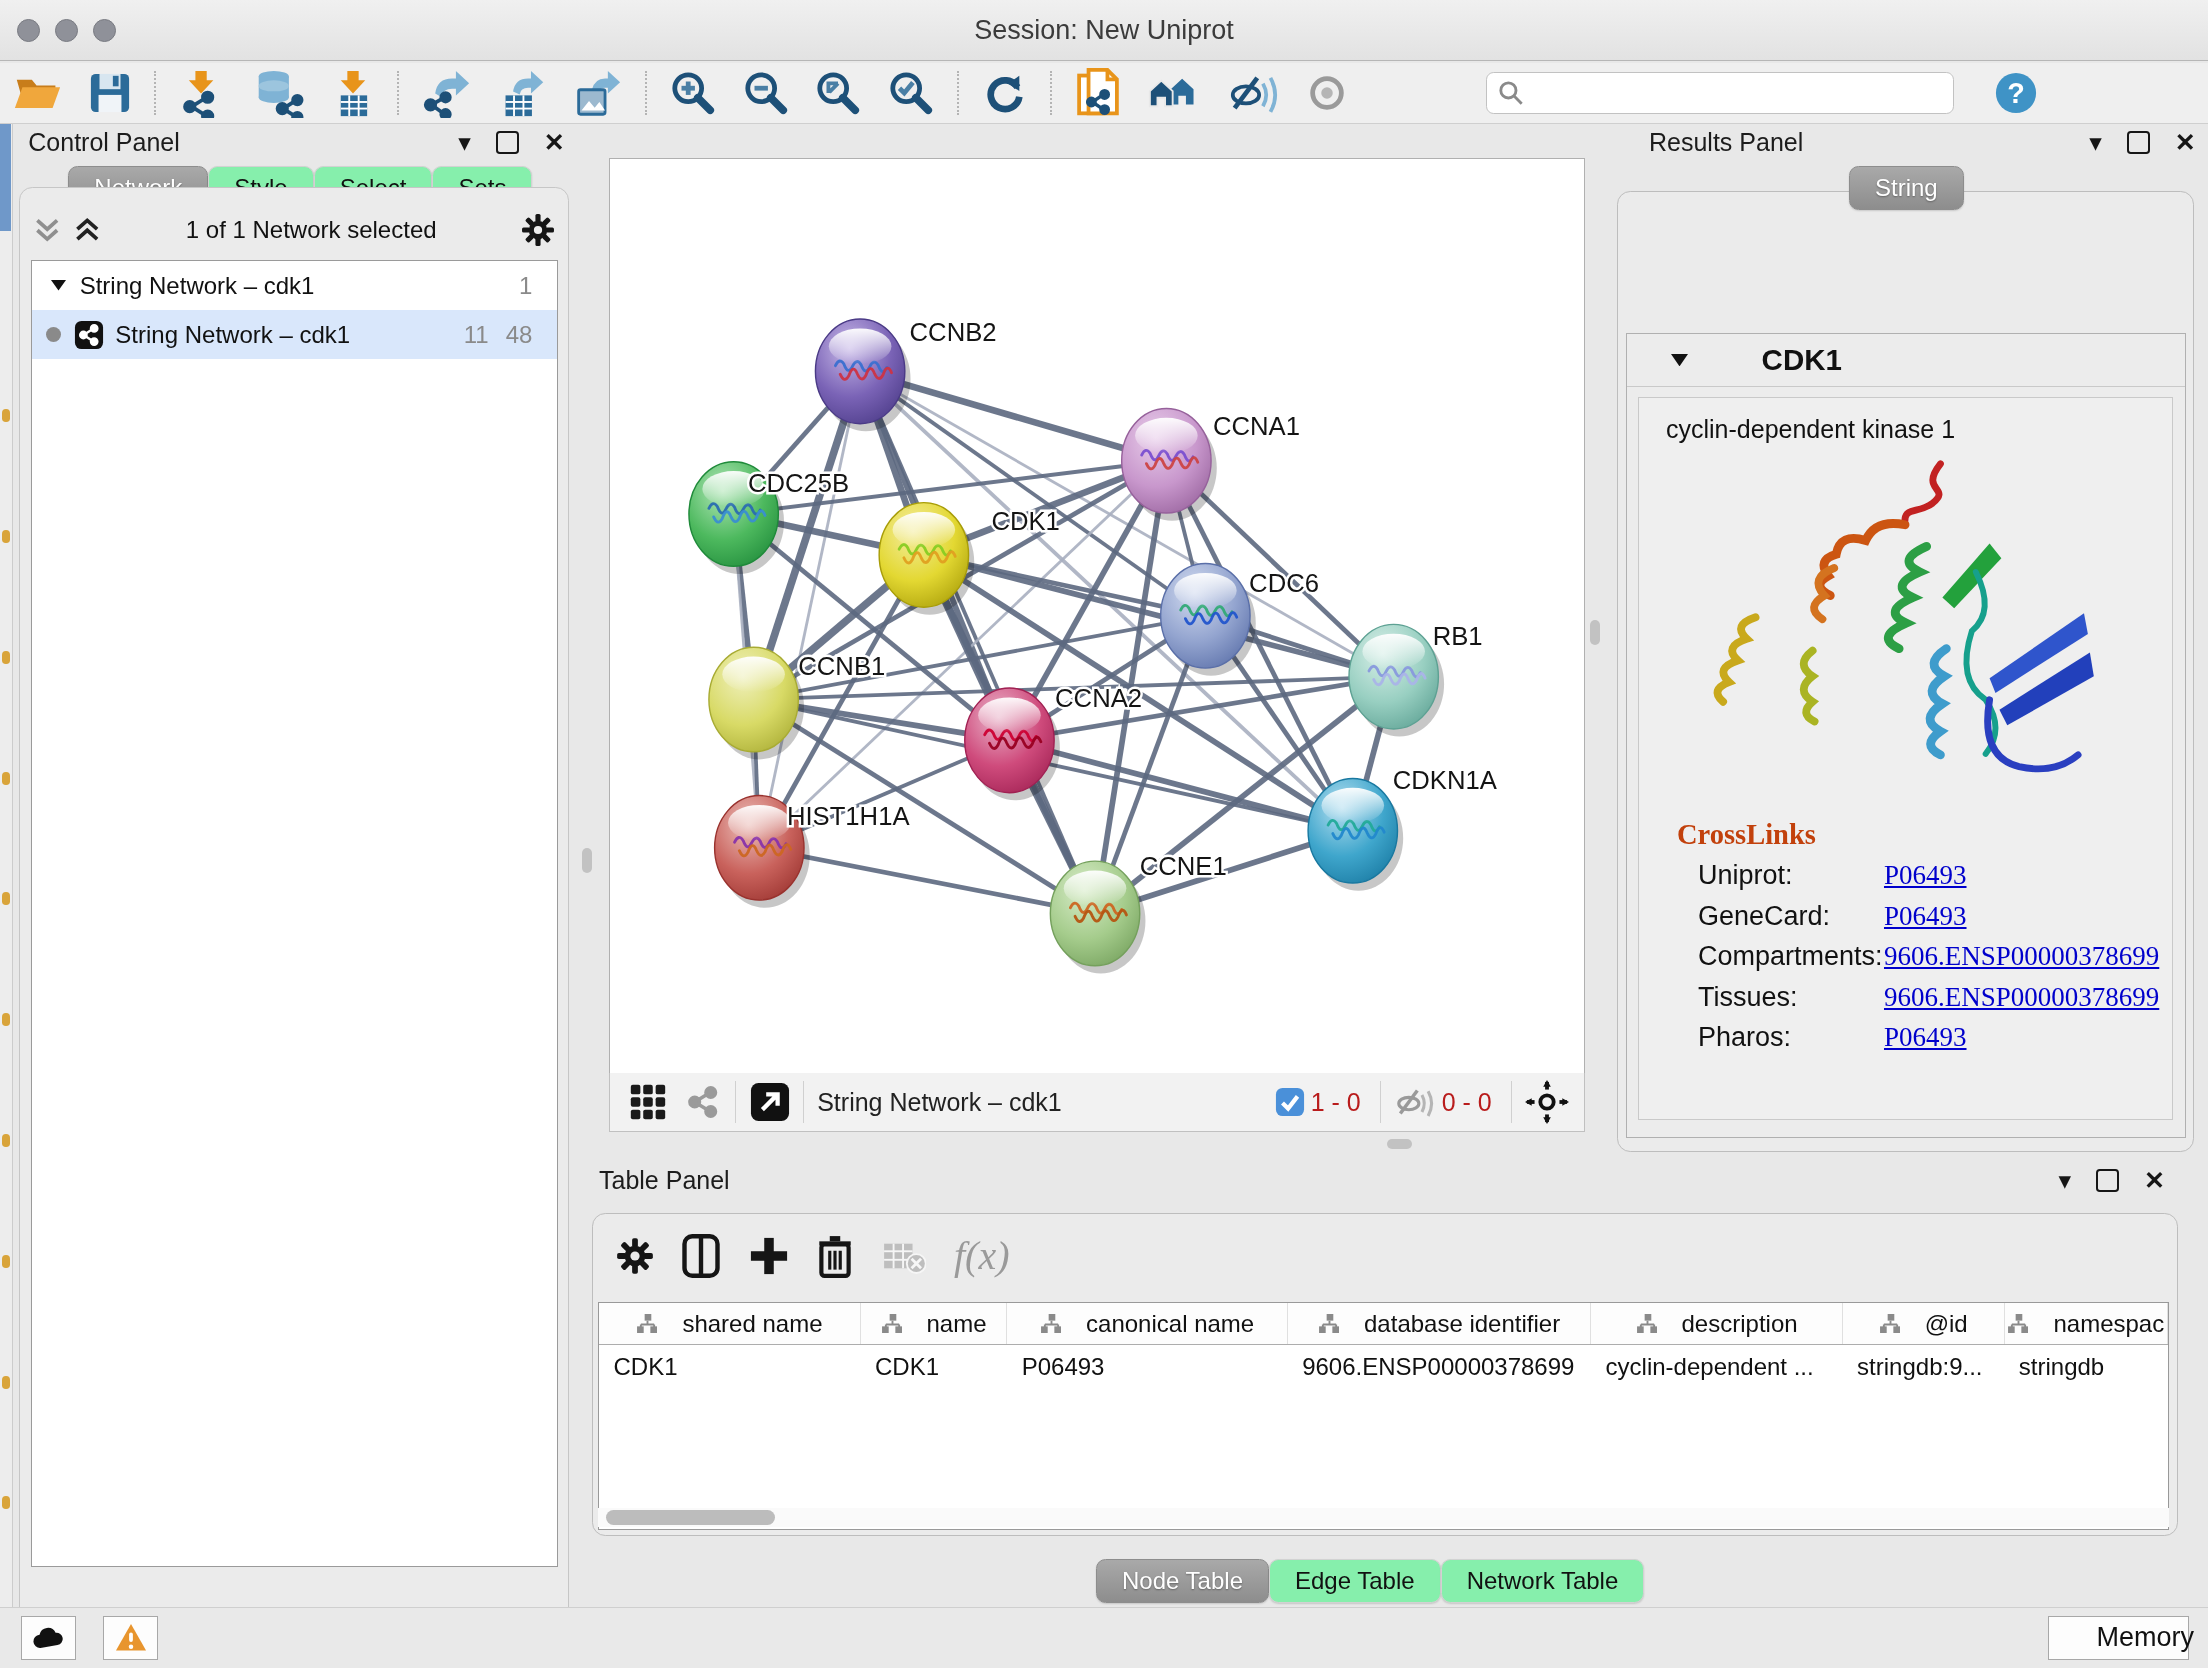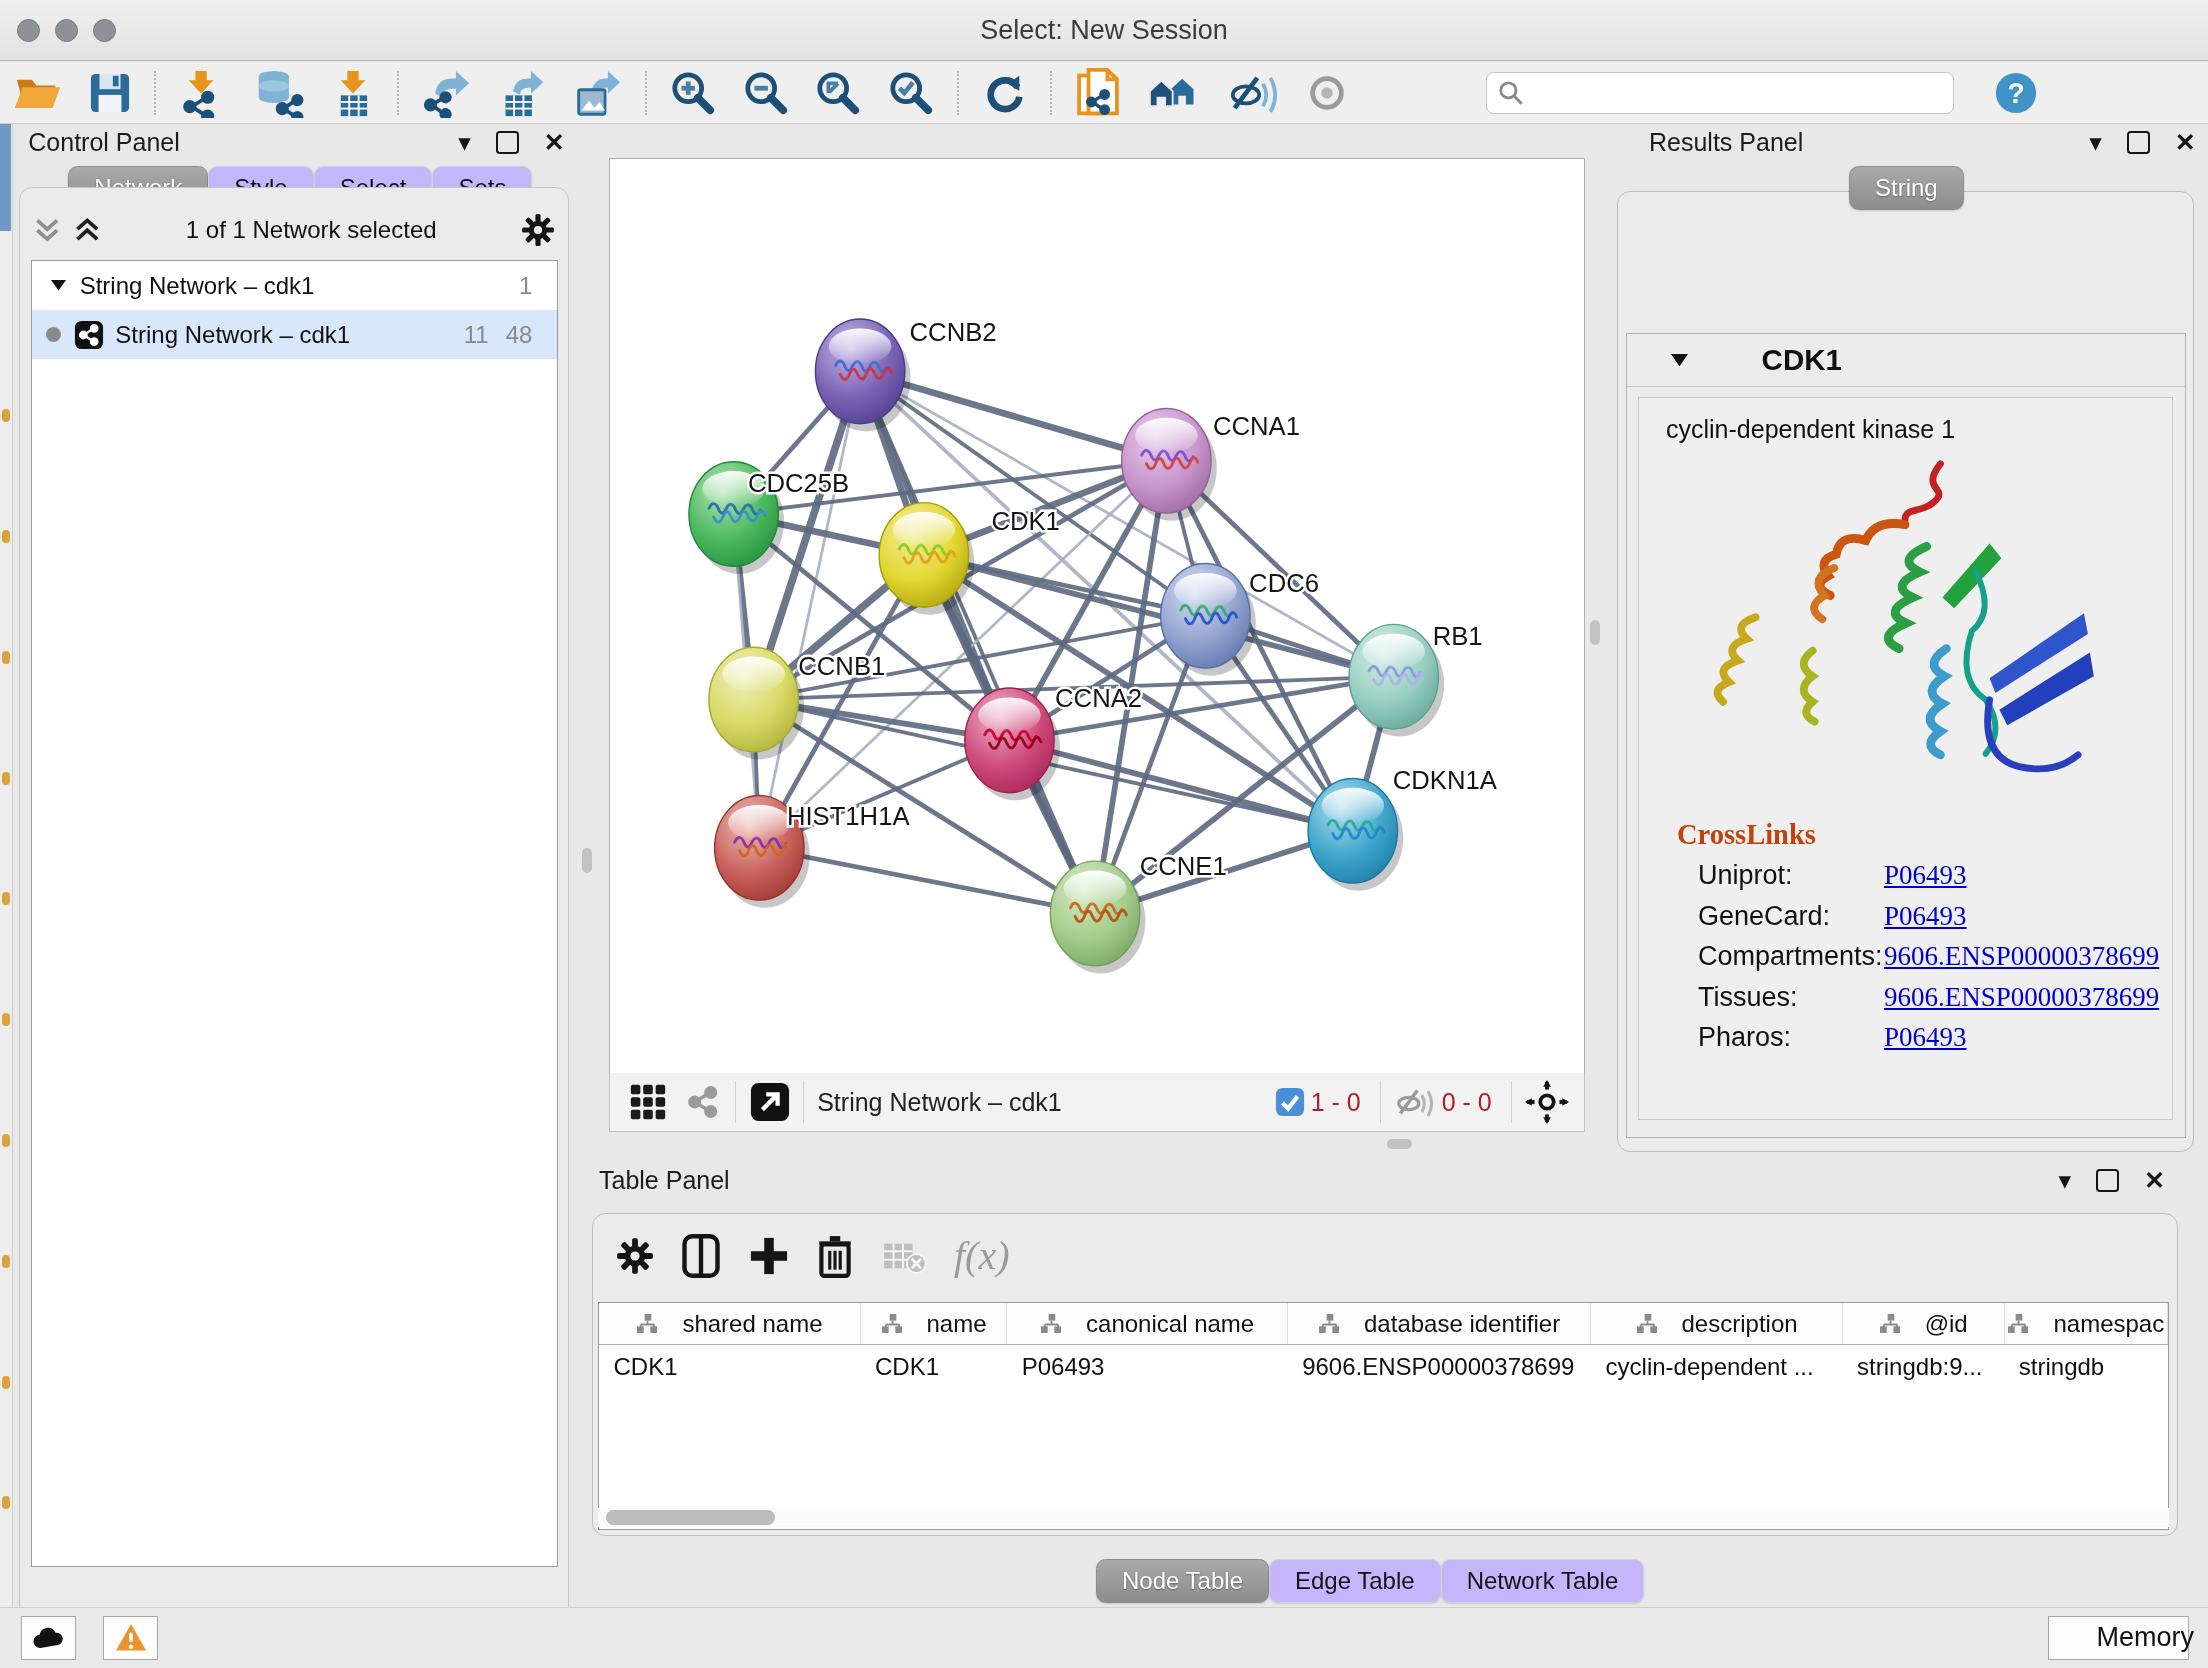--- a/index.html
+++ b/index.html
@@ -25,21 +25,21 @@
 
   
   .panel-title{font-size:25px;color:#1c1c1c;}
   .win-ctrls{display:flex;align-items:center;gap:25px;color:#161616;}
   .wc{font-size:25px;line-height:25px;}
   .wc.box{width:23px;height:23px;border:2.9px solid #161616;border-radius:3.8px;}
 
   .rounded-container{position:absolute;background:#ebebeb;border:1.9px solid #bdbdbd;border-radius:13.3px;}
 
   .tab{height:44px;padding:0 25px;display:flex;align-items:center;justify-content:center;
-    font-size:24px;color:#111;background:#c4b5fd;border-radius:9.5px;border:1px solid #d2d2d2;
+    font-size:24px;color:#111;background:#86efac;border-radius:9.5px;border:1px solid #d2d2d2;
     box-shadow:0 1px 1.9px rgba(0,0,0,.15);}
   .tab.selected{background:linear-gradient(#a9a9a9,#8d8d8d);color:#fff;border-color:#8d8d8d;
     text-shadow:0 1px 1.9px rgba(0,0,0,.35);}
 
   .aq-btn{height:46px;padding:0 28.5px;background:#fff;border:1.9px solid #c2c2c2;border-radius:9.5px;
     font-size:25px;color:#111;display:flex;align-items:center;justify-content:center;
     box-shadow:0 1px 1.9px rgba(0,0,0,.12);}
 
   
   .left-strip{position:absolute;left:0;top:124px;width:13.3px;height:1545px;background:#ededed;
@@ -125,21 +125,21 @@
 <body>
 
 <div class="window">
 
   <div class="titlebar">
     <div class="traffic">
       <span></span>
       <span></span>
       <span></span>
     </div>
-    <div class="win-title">Select: New Session</div>
+    <div class="win-title">Session: New Uniprot</div>
   </div>
 
   <div class="toolbar">
     <div class="tbtn">
       <svg width="49" height="42" viewBox="0 0 52 44">
         <path d="M4 8 h16 l5 6 h20 v8 H8 z" fill="#c87d1a"></path>
         <path d="M2 38 L10 16 h40 L42 38 z" fill="#f0a73c"></path>
       </svg>
     </div>
     <div class="tbtn">

